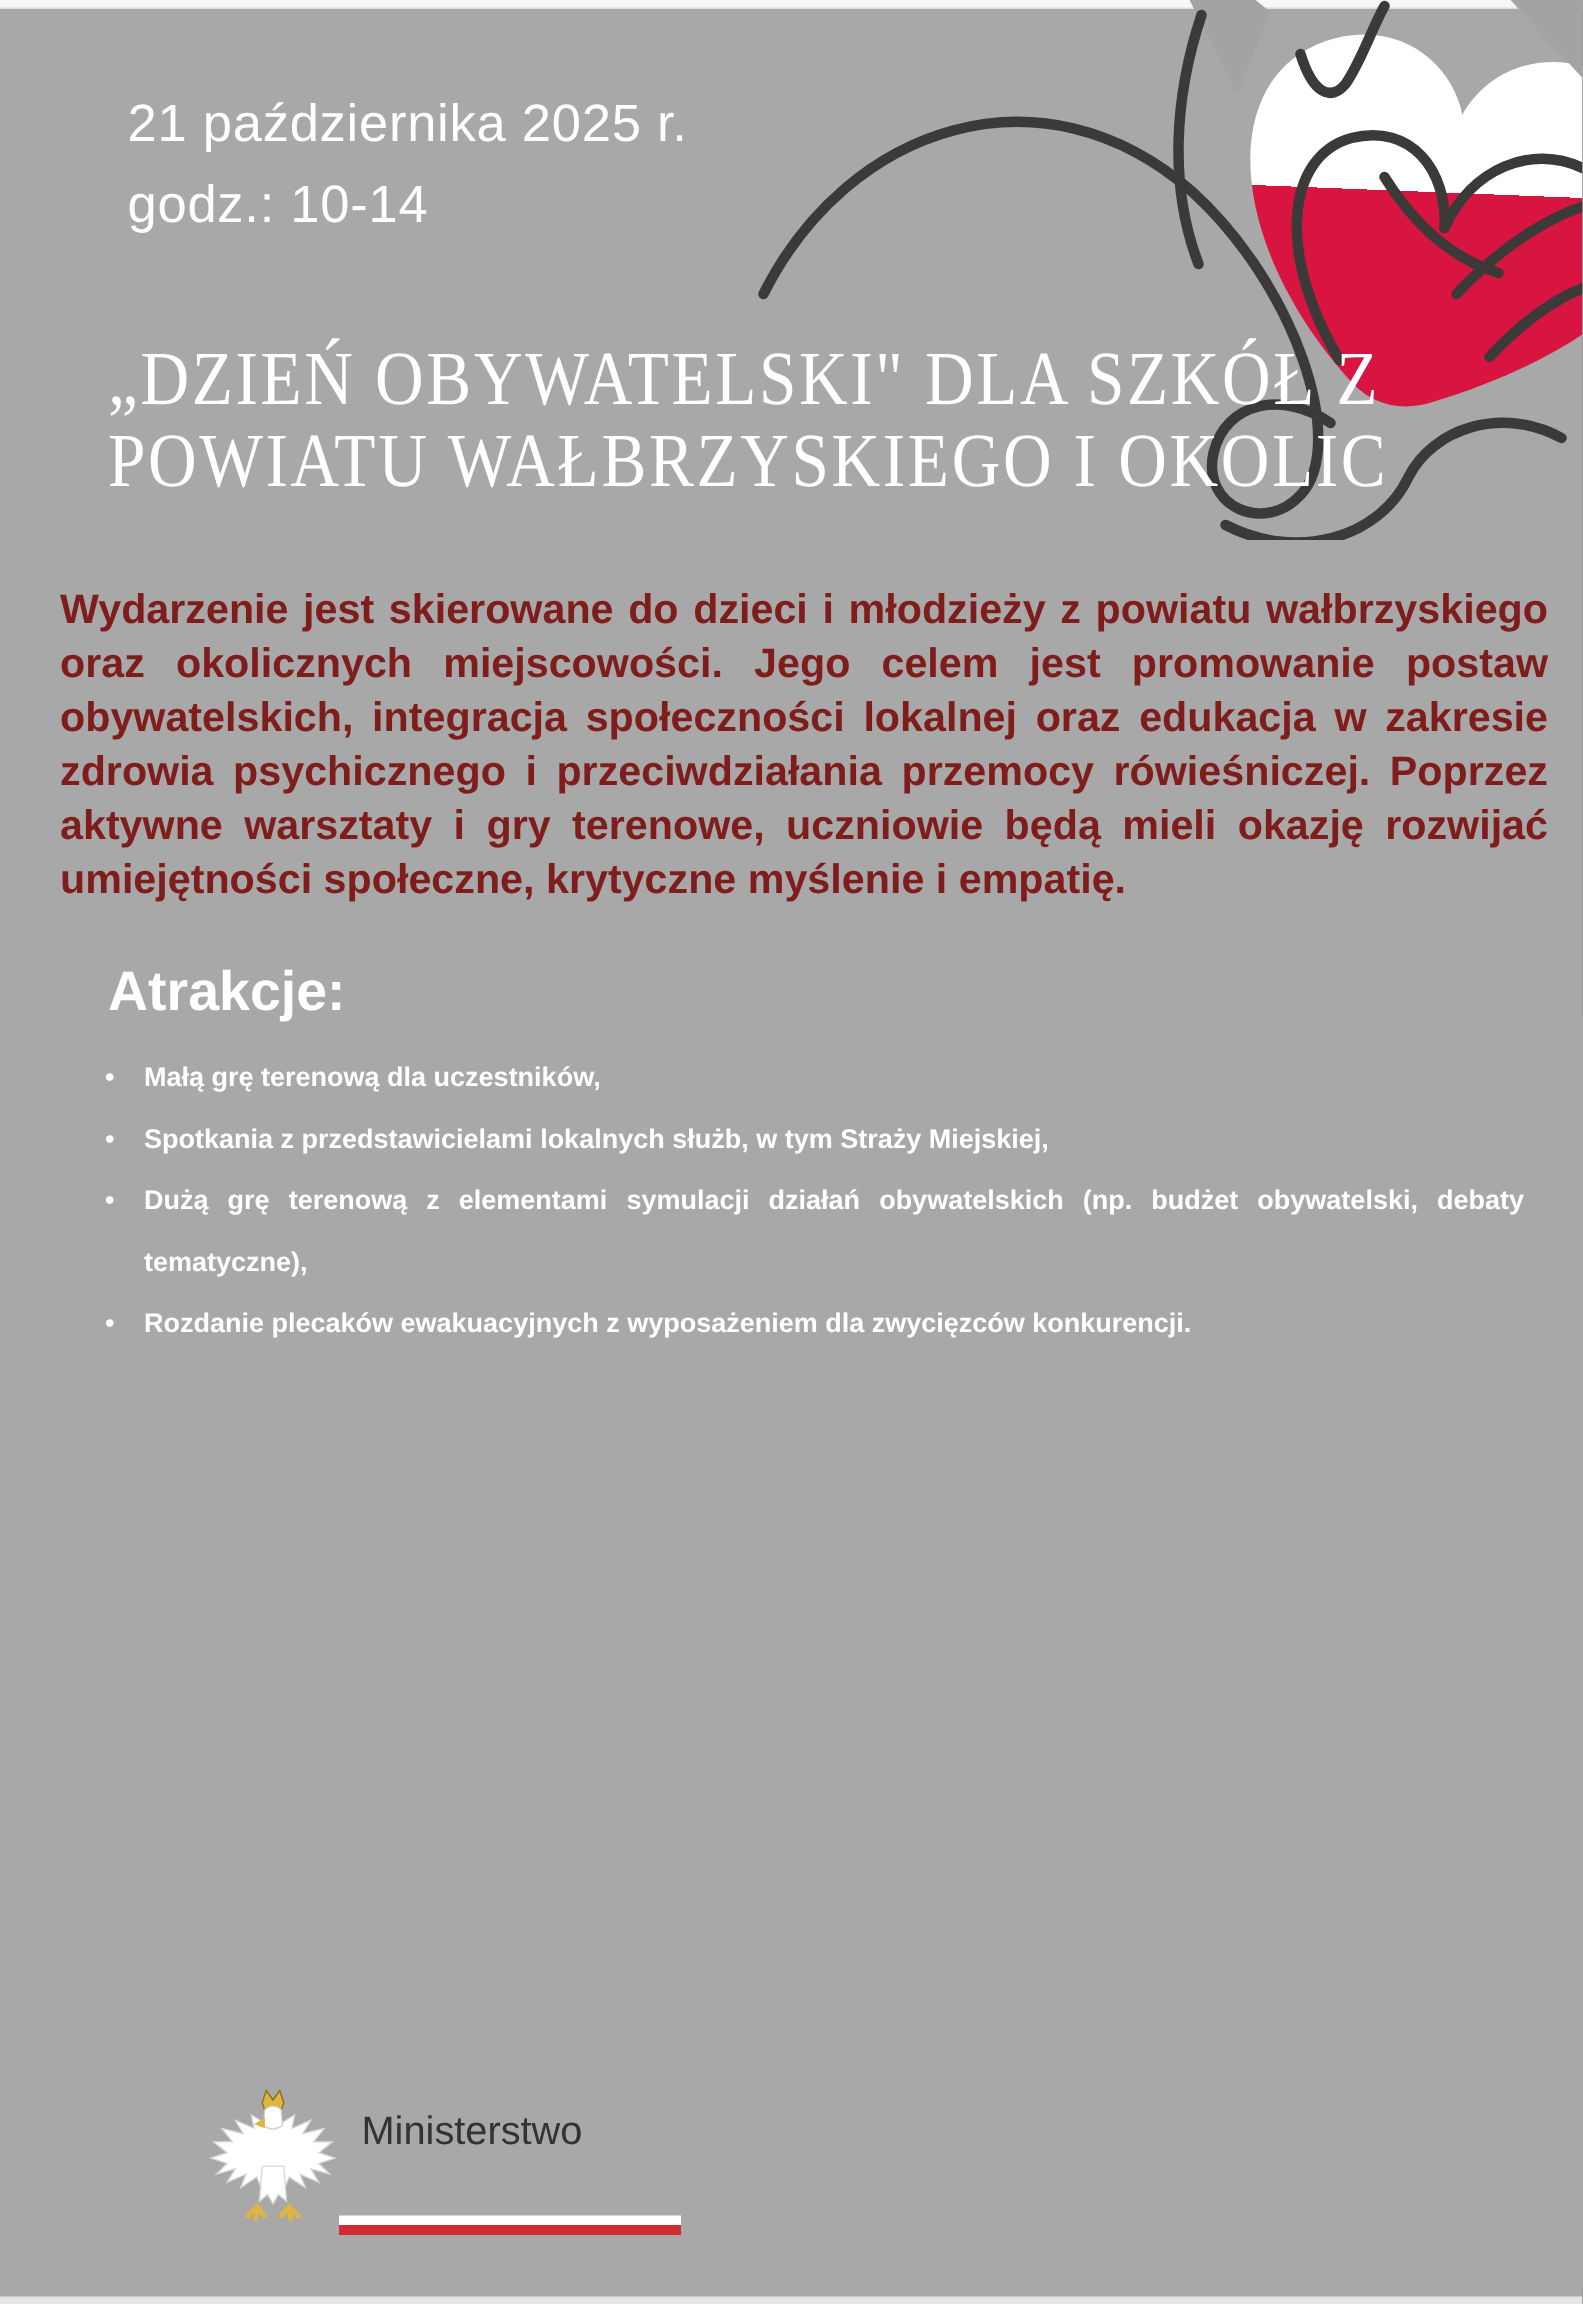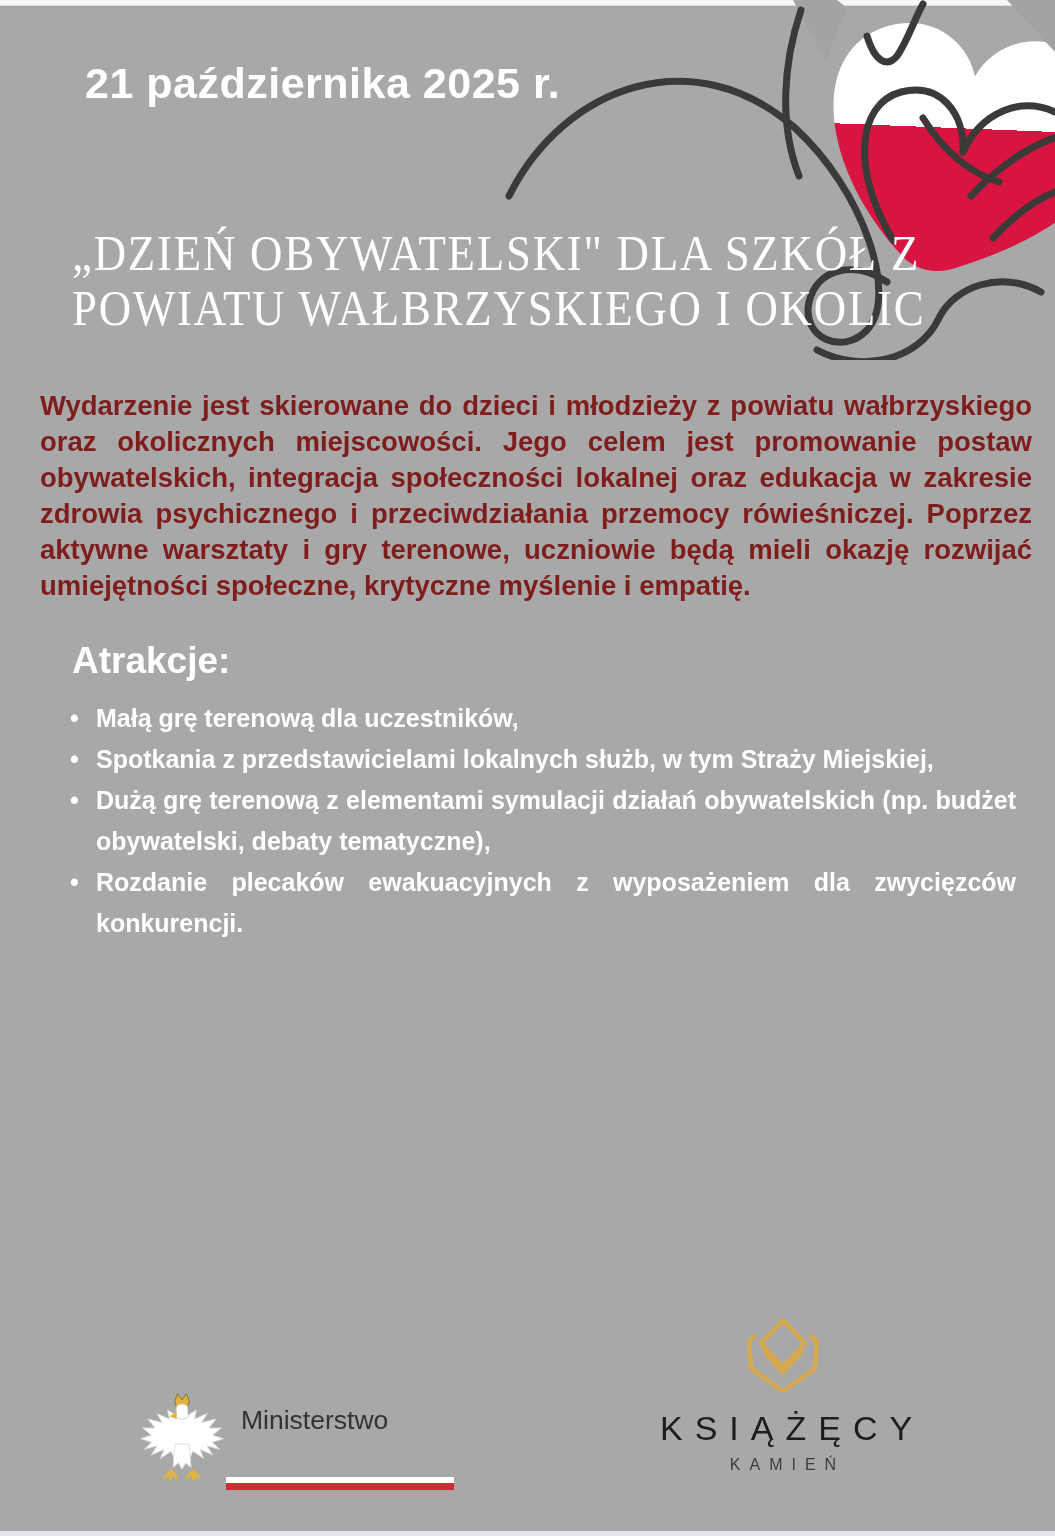--- a/index.html
+++ b/index.html
@@ -4,39 +4,39 @@
 <style>
   html,body{margin:0;padding:0;background:#8f8f8f;}
   .poster{
     position:relative;width:1055px;height:1536px;background:#a8a8a8;
     overflow:hidden;font-family:"Liberation Sans",sans-serif;
   }
   .top-strip{position:absolute;top:0;left:0;right:0;height:5px;background:#f7f7fa;border-bottom:1px solid #dcdce2;}
   .bottom-strip{position:absolute;bottom:0;left:0;right:0;height:5px;background:#e6e6ea;}
   .decoration{position:absolute;top:0;right:0;width:560px;height:360px;}
   .date-block{
-    position:absolute;left:85px;top:56px;color:#ffffff;font-weight:700;
-    font-size:43px;line-height:54px;letter-spacing:.5px;
+    position:absolute;left:85px;top:56px;color:#ffffff;font-weight:400;
+    font-size:35px;line-height:54px;letter-spacing:.5px;
   }
   .title-block{
     position:absolute;left:72px;top:226px;color:#ffffff;
     font-family:"Liberation Serif","DejaVu Serif",serif;font-weight:400;
     font-size:51px;line-height:55px;letter-spacing:2px;white-space:nowrap;
     transform:scaleX(.88);transform-origin:left top;
   }
   .intro{
     position:absolute;left:40px;top:360px;width:992px;color:#7f1d1d;
     font-weight:700;font-size:27.5px;line-height:36px;text-align:justify;
   }
   .attr-heading{
     position:absolute;left:72px;top:640px;color:#ffffff;font-weight:700;font-size:37px;
   }
   .attr-list{
     position:absolute;left:68px;top:698px;width:948px;margin:0;padding:0;list-style:none;
-    color:#ffffff;font-weight:700;font-size:25px;line-height:41px;text-align:justify;
+    color:#ffffff;font-weight:700;font-size:18px;line-height:41px;text-align:justify;
   }
   .attr-list li{position:relative;padding-left:28px;}
   .attr-list li::before{content:"•";position:absolute;left:2px;top:0;}
   .ministry{position:absolute;left:137px;top:1390px;display:flex;gap:14px;}
   .ministry-text{color:#333333;font-size:26.5px;line-height:32px;padding-top:14px;font-weight:400;}
   .flag-bar{
     position:absolute;left:226px;top:1477px;width:228px;height:13px;
     background:linear-gradient(#ffffff 0 48%, #d22b33 48% 100%);
   }
   .partner{position:absolute;left:648px;top:1316px;width:270px;text-align:center;}
@@ -70,20 +70,21 @@
       <path d="M372 36 C 380 62 392 68 402 56 C 412 42 420 18 428 4"></path>
       <path d="M476 196 C 508 162 542 142 566 136"></path>
       <path d="M498 238 C 524 210 550 194 572 188"></path>
       <path d="M428 118 C 448 150 472 172 504 182"></path>
       <path d="M306 10 C 288 64 284 124 304 176"></path>
     </g>
   </svg>
 
   <div class="date-block">
     <div>21 października 2025 r.</div>
+    <div>godz.: 10-14</div>
   </div>
 
   <div class="title-block">
     <div>„DZIEŃ OBYWATELSKI" DLA SZKÓŁ Z</div>
     <div>POWIATU WAŁBRZYSKIEGO I OKOLIC</div>
   </div>
 
   <p class="intro">Wydarzenie jest skierowane do dzieci i młodzieży z powiatu wałbrzyskiego oraz okolicznych miejscowości. Jego celem jest promowanie postaw obywatelskich, integracja społeczności lokalnej oraz edukacja w zakresie zdrowia psychicznego i przeciwdziałania przemocy rówieśniczej. Poprzez aktywne warsztaty i gry terenowe, uczniowie będą mieli okazję rozwijać umiejętności społeczne, krytyczne myślenie i empatię.</p>
 
   <div class="attr-heading">Atrakcje:</div>
@@ -104,27 +105,15 @@
       <path d="M42 60 L58 60 L60 86 L54 81 L50 88 L46 81 L40 86 Z" fill="#ffffff" stroke="#d8d8d8" stroke-width="1"></path>
       <path d="M38 90 l-7 7 m7 -7 l-1 9 m1 -9 l6 7" stroke="#e0b53f" stroke-width="3.5" fill="none" stroke-linecap="round"></path>
       <path d="M62 90 l7 7 m-7 -7 l1 9 m-1 -9 l-6 7" stroke="#e0b53f" stroke-width="3.5" fill="none" stroke-linecap="round"></path>
     </svg>
     <div class="ministry-text">
       <div>Ministerstwo</div>
     </div>
   </div>
   <div class="flag-bar"></div>
 
-  <div class="partner">
-    <svg viewBox="0 0 100 92" width="88" height="81" xmlns="http://www.w3.org/2000/svg" aria-hidden="true">
-      <g fill="none" stroke="#d7a94f" stroke-width="5" stroke-linecap="square">
-        <path d="M17 24 q-7 3 -5 12 l2 24 L48 84"></path>
-        <path d="M83 24 q7 3 5 12 l-2 24 L52 84"></path>
-        <path d="M30 42 L50 64 L70 42"></path>
-        <path d="M50 5 L75 31 L50 58 L25 31 Z"></path>
-      </g>
-    </svg>
-    <div class="partner-name">KSIĄŻĘCY</div>
-    <div class="partner-sub">KAMIEŃ</div>
-  </div>
 
   <div class="bottom-strip"></div>
 </div>
 
 </body></html>

